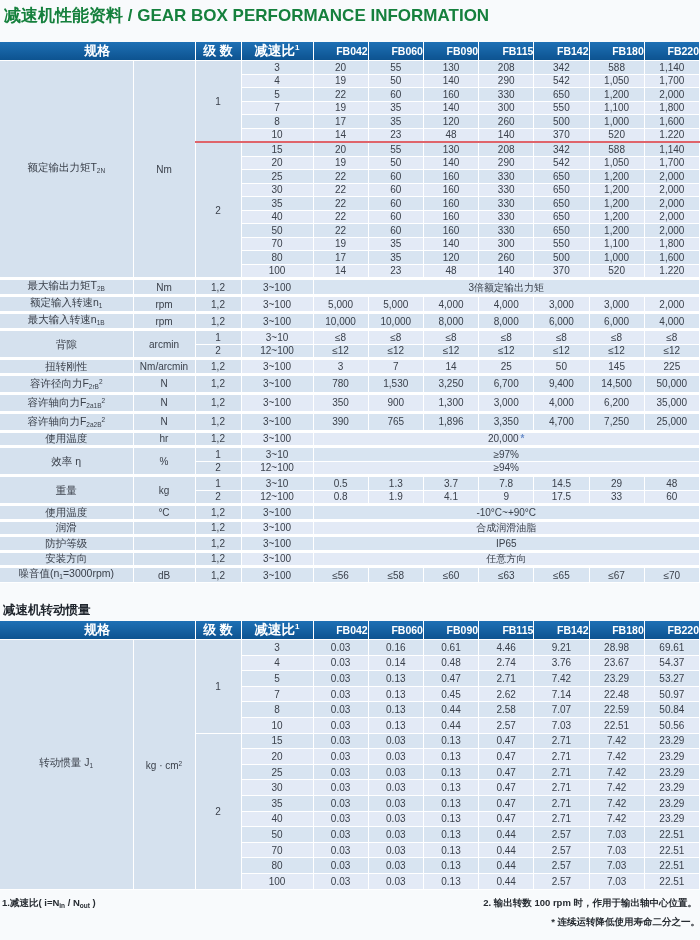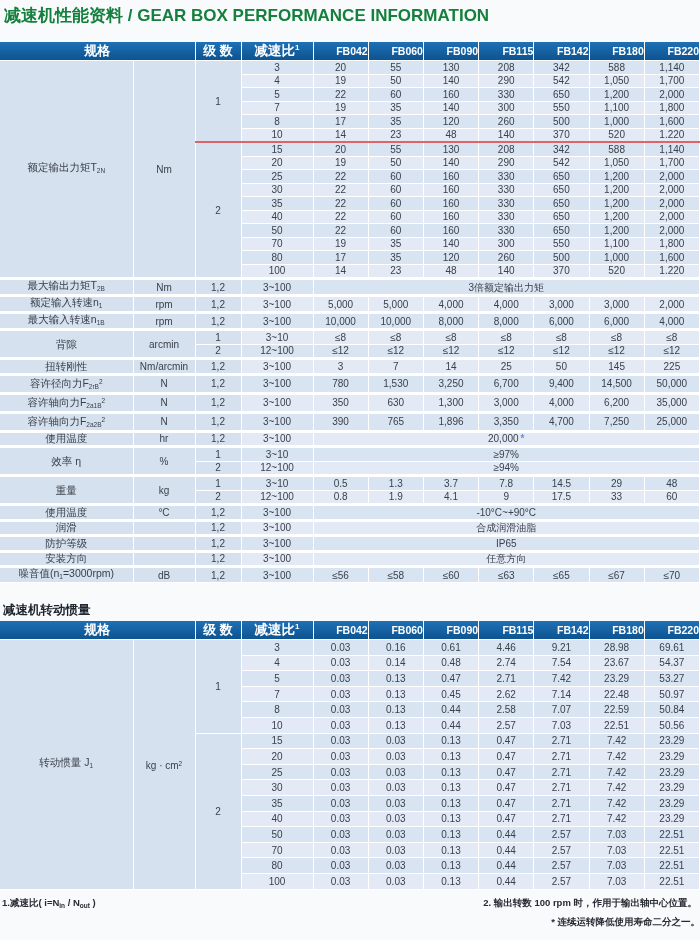--- a/index.html
+++ b/index.html
@@ -330,21 +330,21 @@
         <td class="val a">9,400</td>
         <td class="val a">14,500</td>
         <td class="val a">50,000</td>
       </tr>
       <tr class="gs">
         <td class="lbl" rowspan="1"><span>容许轴向力F</span><sub>2a1B</sub><sup>2</sup></td>
         <td class="lbl unit" rowspan="1"><span>N</span></td>
         <td class="stage" rowspan="1">1,2</td>
         <td class="ratio b">3~100</td>
         <td class="val b">350</td>
-        <td class="val b">630</td>
+        <td class="val b">900</td>
         <td class="val b">1,300</td>
         <td class="val b">3,000</td>
         <td class="val b">4,000</td>
         <td class="val b">6,200</td>
         <td class="val b">35,000</td>
       </tr>
       <tr class="gs">
         <td class="lbl" rowspan="1"><span>容许轴向力F</span><sub>2a2B</sub><sup>2</sup></td>
         <td class="lbl unit" rowspan="1"><span>N</span></td>
         <td class="stage" rowspan="1">1,2</td>
@@ -487,21 +487,21 @@
         <td class="val a">9.21</td>
         <td class="val a">28.98</td>
         <td class="val a">69.61</td>
       </tr>
       <tr>
         <td class="ratio b">4</td>
         <td class="val b">0.03</td>
         <td class="val b">0.14</td>
         <td class="val b">0.48</td>
         <td class="val b">2.74</td>
-        <td class="val b">7.54</td>
+        <td class="val b">3.76</td>
         <td class="val b">23.67</td>
         <td class="val b">54.37</td>
       </tr>
       <tr>
         <td class="ratio a">5</td>
         <td class="val a">0.03</td>
         <td class="val a">0.13</td>
         <td class="val a">0.47</td>
         <td class="val a">2.71</td>
         <td class="val a">7.42</td>

